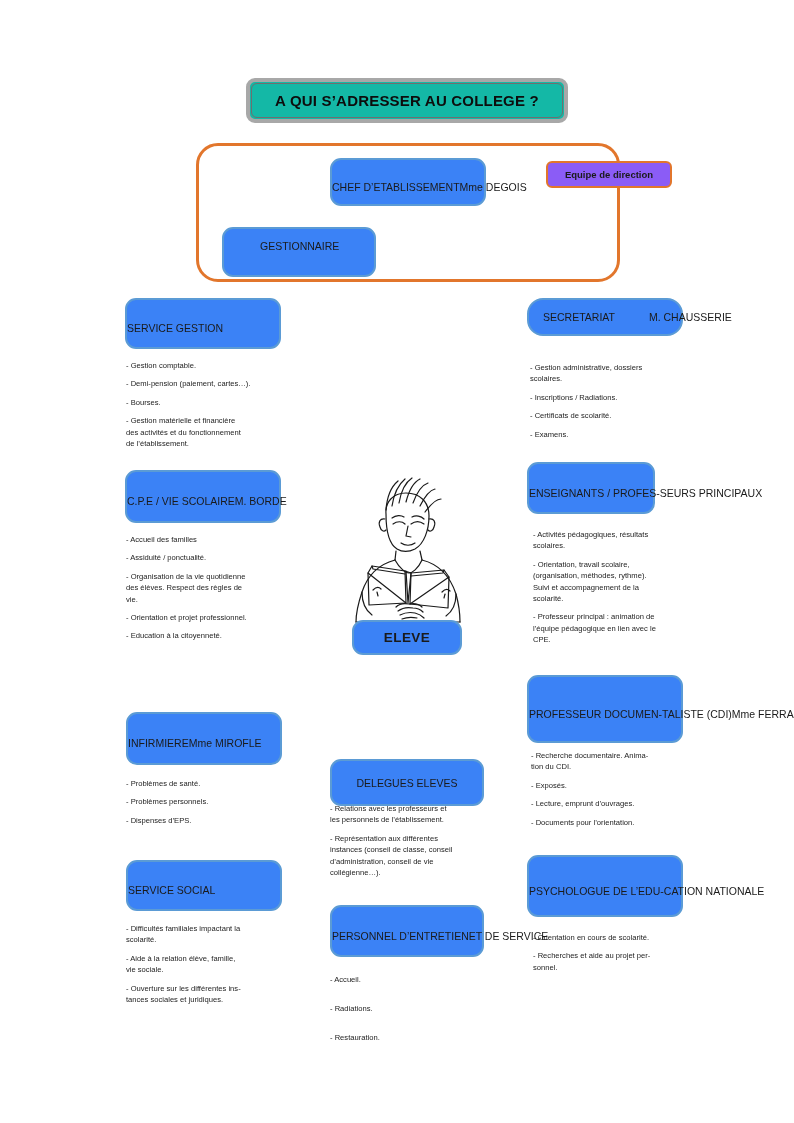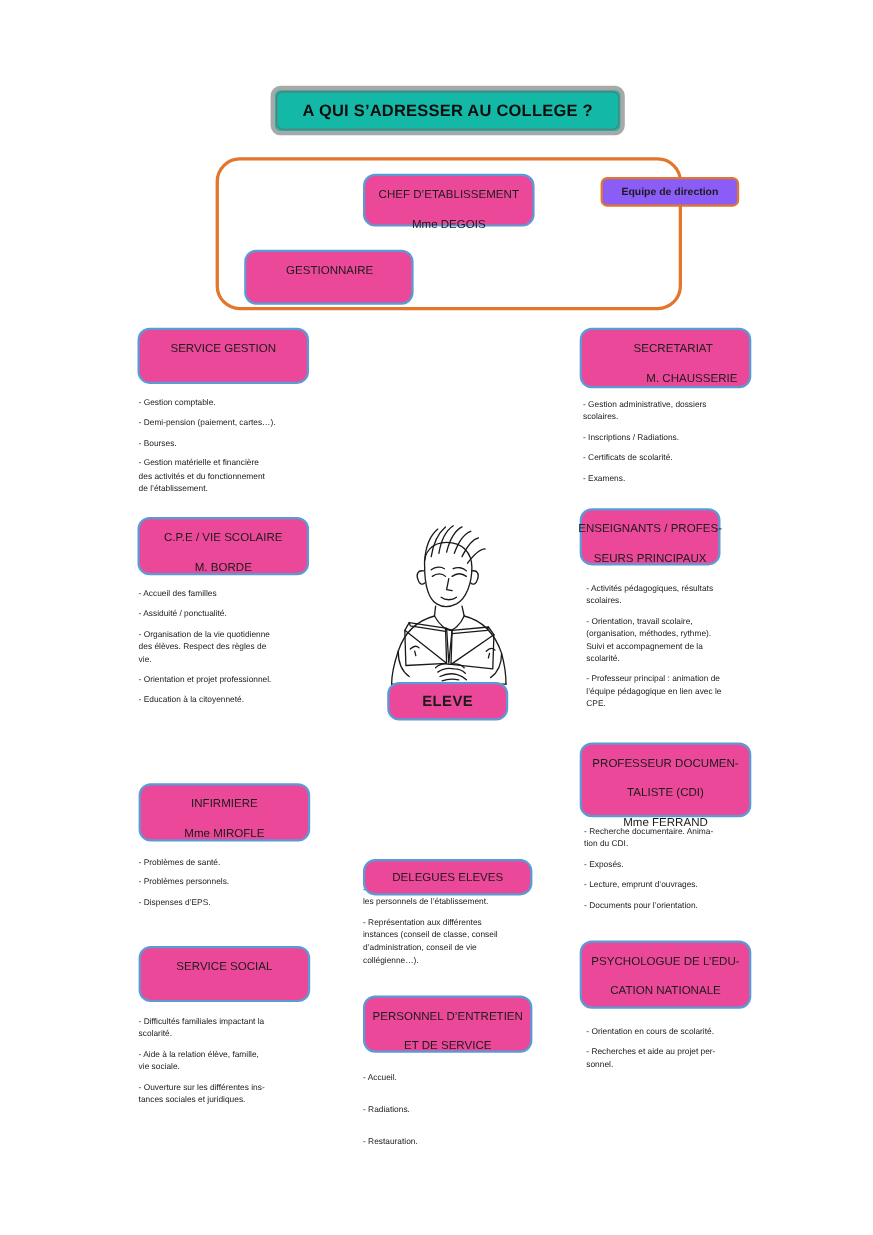--- a/index.html
+++ b/index.html
@@ -79,28 +79,27 @@
     color: #1a1a1a;
     z-index: 5;
     font-weight: bold;
   }
 
   
   .bbox {
     position: absolute;
     border: 2.4px solid #5b9bd5;
     border-radius: 11px;
-    background: #ec4899;
+    background: #3b82f6;
     box-sizing: border-box;
     display: flex;
-    flex-direction: column;
+    flex-direction: row;
     align-items: center;
     padding-top: 9px;
     z-index: 4;
-    gap: 11px;
   }
   .bbox .ln {
     font-size: 10.5px;
     line-height: 16px;
     color: #1a1a1a;
     white-space: pre;
     text-align: center;
   }
   .bbox.indent-second .ln:nth-child(2) {
     padding-left: 34px;
@@ -265,21 +264,21 @@
       <path d="M45 118 L46 122"></path>
       <path d="M110 118 C113 115 116 115 118 117"></path>
       <path d="M113 120 L112 124"></path>
     </svg>
   </div>
 
   <div class="bbox eleve" style="left:352px;top:620px;width:110px;height:35px;">
     <div class="ln">ELEVE</div>
   </div>
 
-  <div class="bbox" style="left:330px;top:781px;width:154px;height:33px;justify-content:center;padding-top:0;">
+  <div class="bbox" style="left:330px;top:759px;width:154px;height:47px;justify-content:center;padding-top:0;">
     <div class="ln">DELEGUES ELEVES</div>
   </div>
   <div class="btext" style="left:330px;top:803px;width:162px;">
     <p>- Relations avec les professeurs et
 les personnels de l’établissement.</p>
     <p>-  Représentation aux différentes
 instances (conseil de classe, conseil
 d’administration, conseil de vie
 collégienne…).</p>
   </div>
@@ -287,21 +286,21 @@
   <div class="bbox" style="left:330px;top:905px;width:154px;height:52px;">
     <div class="ln">PERSONNEL D’ENTRETIEN</div>
     <div class="ln">ET DE SERVICE</div>
   </div>
   <div class="btext" style="left:330px;top:970px;width:160px;line-height:20px;">
     <p style="margin-bottom:9px;">- Accueil.</p>
     <p style="margin-bottom:9px;">-  Radiations.</p>
     <p style="margin-bottom:9px;">- Restauration.</p>
   </div>
 
-  <div class="bbox indent-second" style="left:527px;top:298px;width:156px;height:55px;align-items:center;padding-left:14px;">
+  <div class="bbox indent-second" style="left:527px;top:298px;width:156px;height:38px;align-items:flex-start;padding-left:14px;border-radius:16px;">
     <div class="ln">SECRETARIAT</div>
     <div class="ln">M. CHAUSSERIE</div>
   </div>
   <div class="btext" style="left:530px;top:362px;width:162px;">
     <p>- Gestion administrative, dossiers
 scolaires.</p>
     <p>-  Inscriptions / Radiations.</p>
     <p>-  Certificats de scolarité.</p>
     <p>-  Examens.</p>
   </div>

